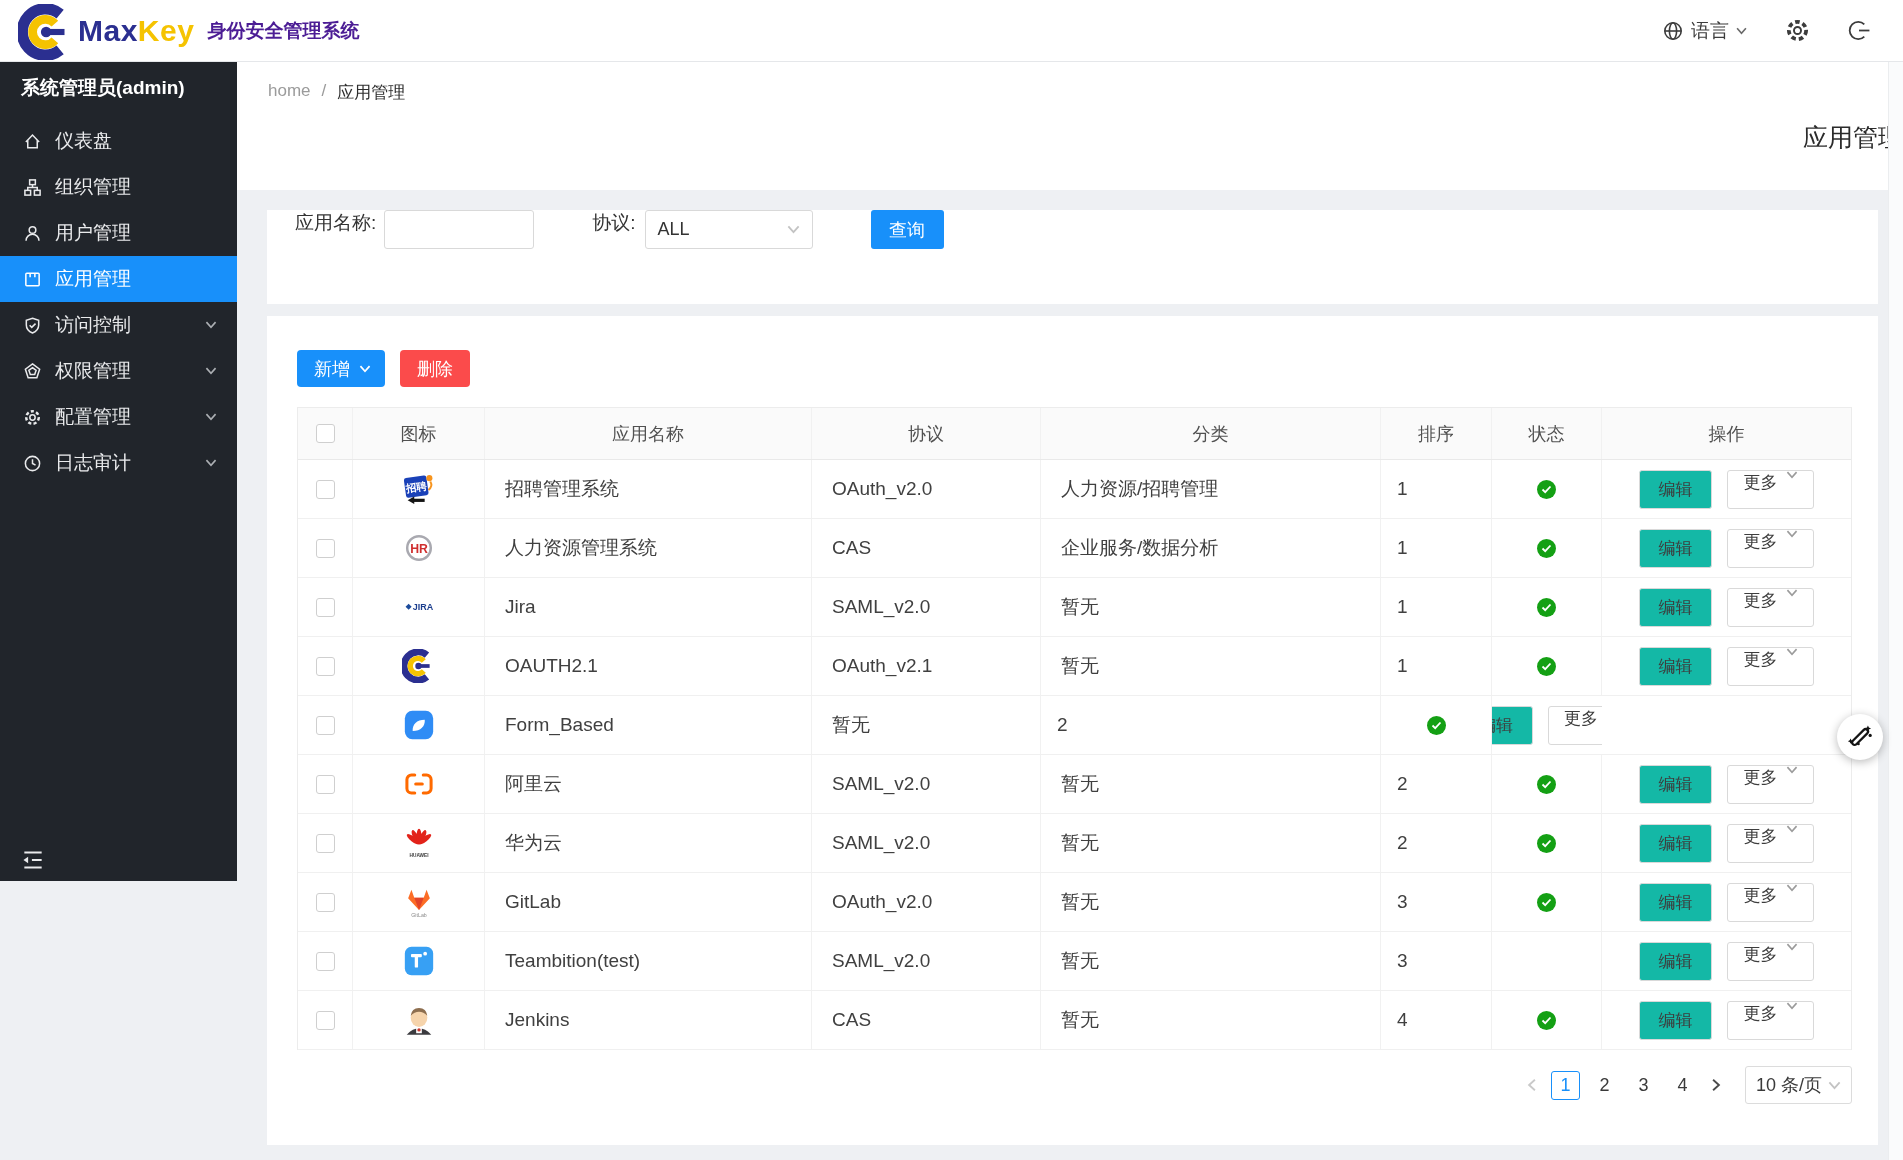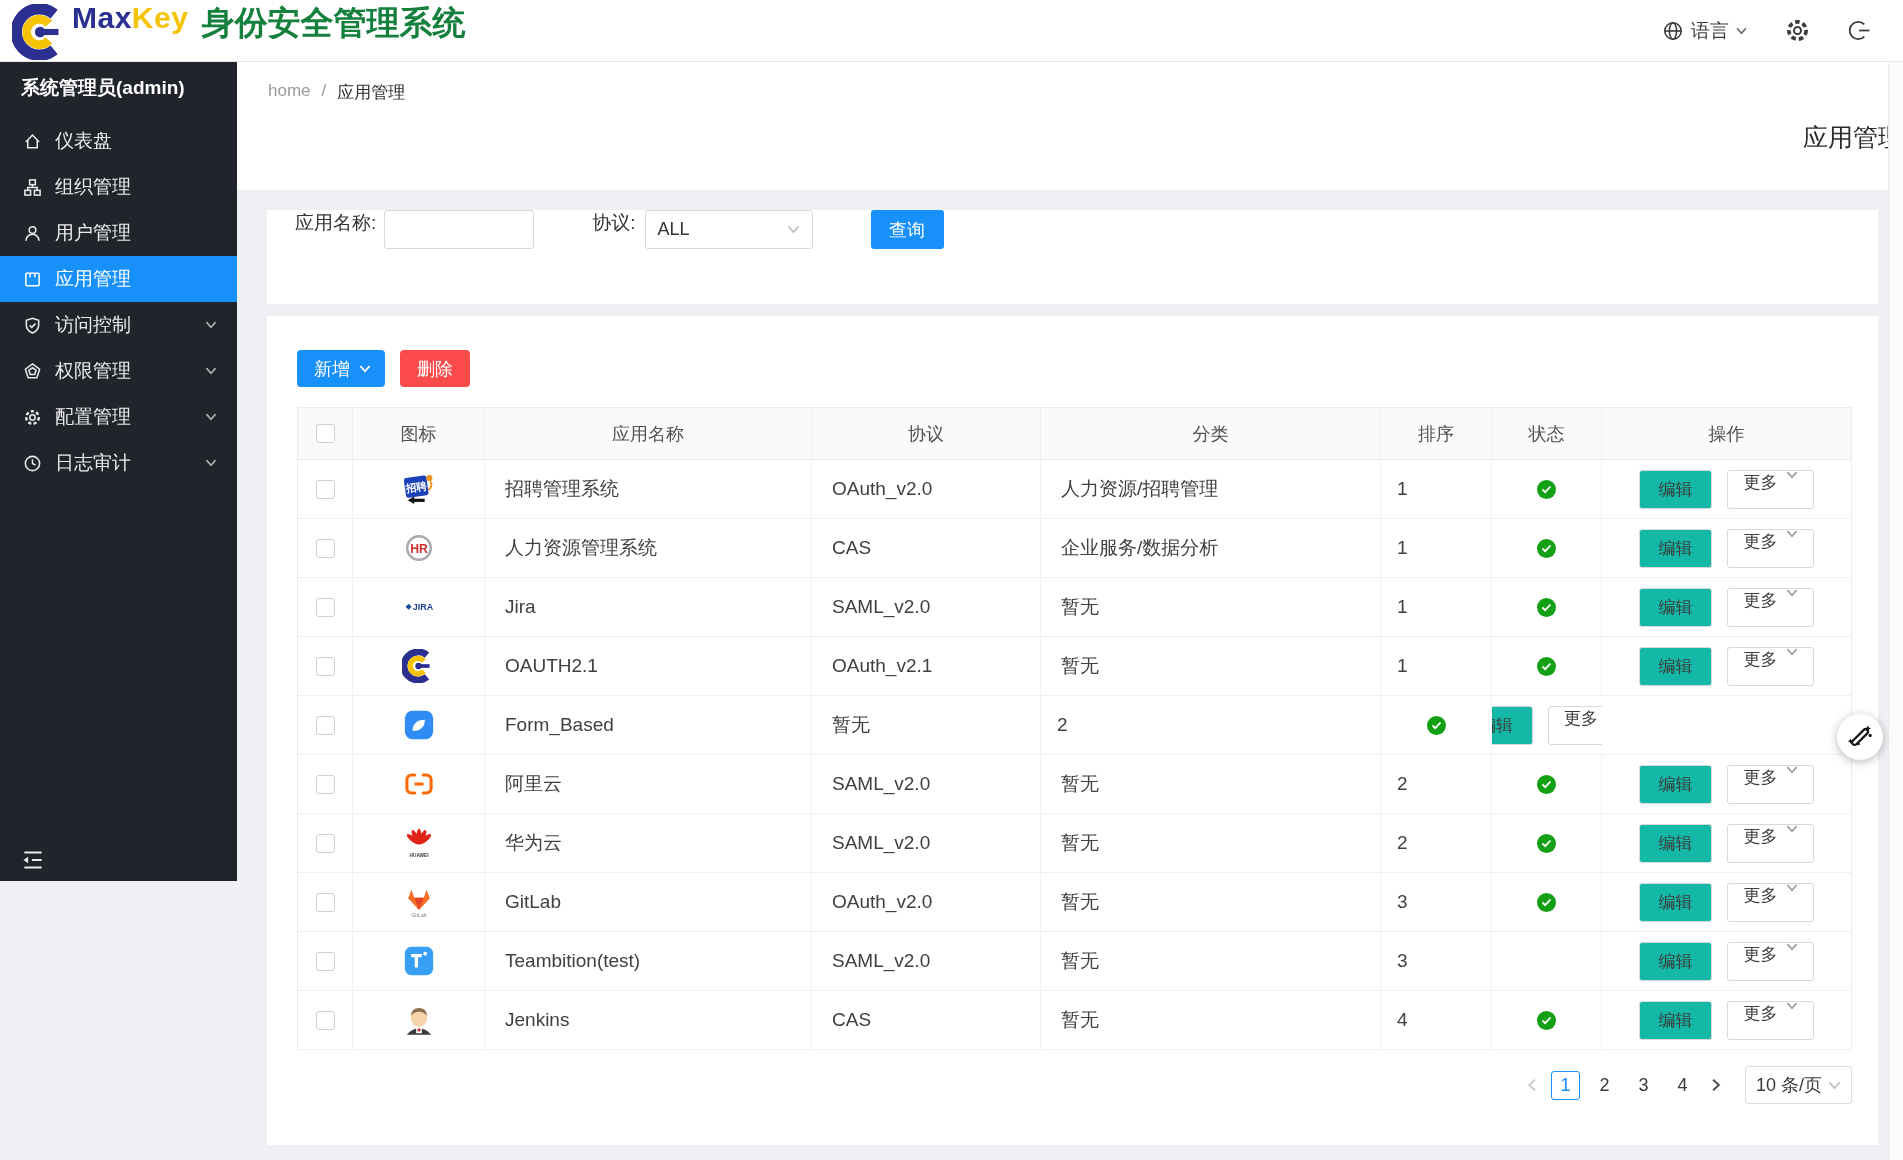--- a/index.html
+++ b/index.html
@@ -6,25 +6,25 @@
   html,body { width:1903px; height:1160px; }
   body {
     position:relative; overflow:hidden;
     background:#eef0f3;
     font-family:"Liberation Sans","DejaVu Sans",sans-serif;
     color:#333;
   }
   
   .topnav { position:absolute; left:0; top:0; width:1903px; height:62px; background:#fff;
     border-bottom:1px solid #e5e7ea; display:flex; align-items:center; z-index:6; }
-  .brand { display:flex; padding-left:12px; }
+  .brand { display:flex; align-items:center; padding-left:18px; }
   .brand svg.logo { width:58px; height:56px; margin-top:3px; }
   .brand-name { font-size:30px; font-weight:bold; margin-left:2px; letter-spacing:.5px; }
   .brand-max { color:#2b2f90; } .brand-key { color:#f5c301; }
-  .brand-cn { font-size:33px; font-weight:bold; color:#15803d; margin-left:13px; }
+  .brand-cn { font-size:19px; font-weight:bold; color:#4c1d95; margin-left:13px; }
   .topnav-right { margin-left:auto; display:flex; align-items:center; gap:38px; padding-right:32px; color:#3c3c3c; }
   .lang { display:flex; align-items:center; gap:7px; font-size:19px; cursor:pointer; }
   .icon-btn { display:flex; align-items:center; cursor:pointer; }
 
   
   .sidebar { position:absolute; left:0; top:62px; width:237px; height:819px; background:#21252b; color:#e9eaec; z-index:5; }
   .admin-bar { height:52px; display:flex; align-items:center; padding-left:21px; font-size:19px; font-weight:bold; color:#fff; }
   .menu { margin-top:4px; }
   .menu-item { height:46px; display:flex; align-items:center; padding:0 20px 0 23px; font-size:19px; cursor:pointer; }
   .menu-item .mi-icon { width:19px; height:19px; display:flex; }

